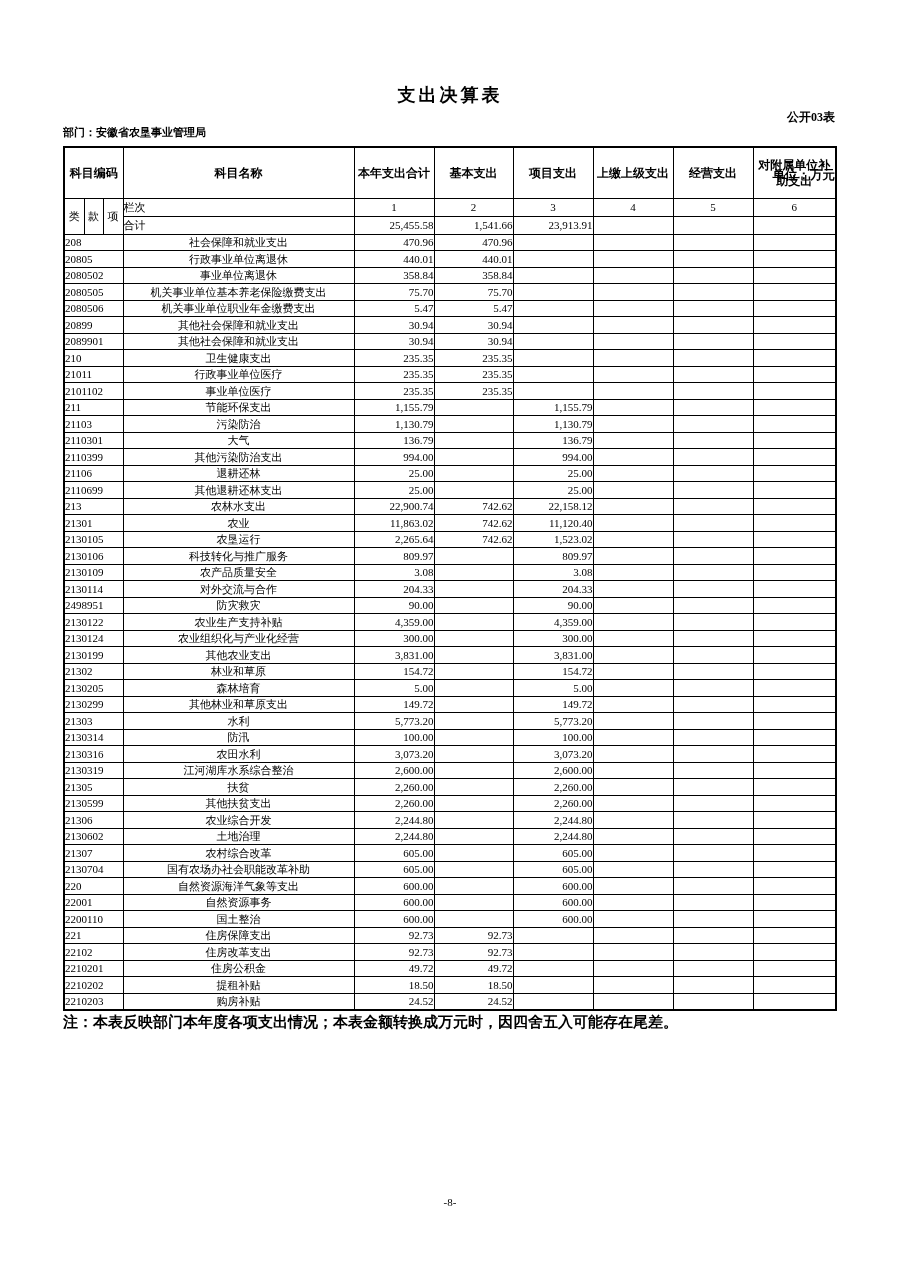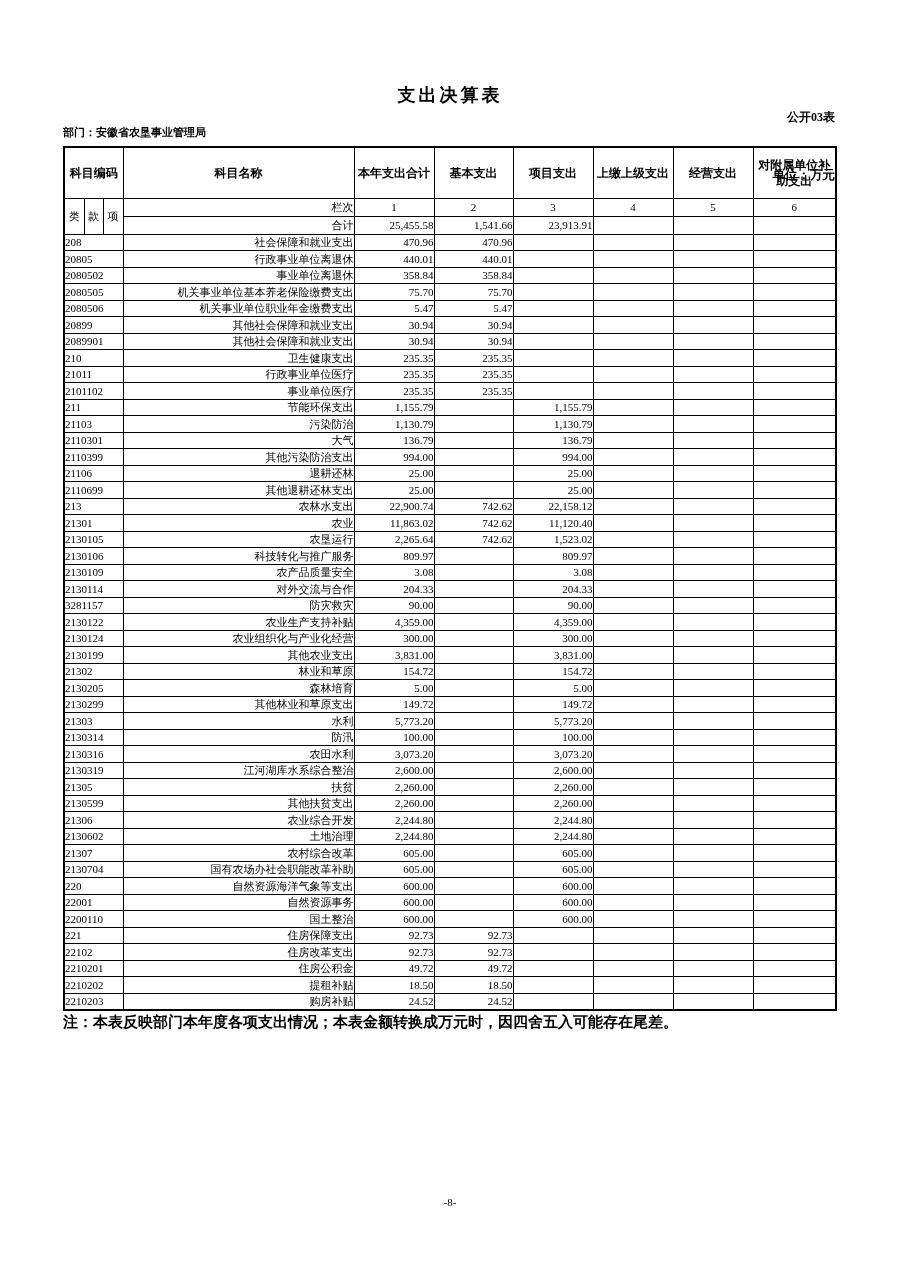--- a/index.html
+++ b/index.html
@@ -15,23 +15,23 @@
   .main td,.main th{border:1px solid #000;padding:0;overflow:hidden;
              white-space:nowrap;font-weight:normal;font-size:11px;line-height:1.1;}
   .main thead th{font-size:12px;font-weight:bold;white-space:normal;
              line-height:1.35;text-align:center;padding:0 2px;}
   tr.hdr1{height:51px;}
   tr.hdr2{height:18px;}
   tr.hdr3{height:18px;}
   tbody tr.data{height:16.5px;}
   .ckx{font-size:12px;font-weight:bold;text-align:center;}
   .center{text-align:center;}
-  .lbl{font-size:12px;font-weight:bold;text-align:right;}
+  .lbl{font-size:12px;font-weight:bold;text-align:left;}
   .code{text-align:left;padding-left:3px;}
-  .name{text-align:right;padding-left:4px;font-weight:bold;font-size:11.5px;margin-top:30px;}
+  .name{text-align:center;padding-left:4px;font-weight:bold;font-size:11.5px;margin-top:30px;}
   .name.indent{}
   .num{text-align:right;padding-right:3px;}
   .note{position:absolute;left:63px;top:1013px;font-size:15px;font-weight:bold;}
   .pagenum{position:absolute;top:1196px;left:0;width:100%;text-align:center;font-size:11px;}
 </style>
 </head>
 <body>
 
 <div class="page">
 
@@ -302,21 +302,21 @@
           <td colspan="3" class="code">2130114</td>
           <td class="name indent">对外交流与合作</td>
           <td class="num">204.33</td>
           <td class="num"></td>
           <td class="num">204.33</td>
           <td class="num"></td>
           <td class="num"></td>
           <td class="num"></td>
         </tr>
         <tr class="data">
-          <td colspan="3" class="code">3281157</td>
+          <td colspan="3" class="code">2498951</td>
           <td class="name indent">防灾救灾</td>
           <td class="num">90.00</td>
           <td class="num"></td>
           <td class="num">90.00</td>
           <td class="num"></td>
           <td class="num"></td>
           <td class="num"></td>
         </tr>
         <tr class="data">
           <td colspan="3" class="code">2130122</td>

